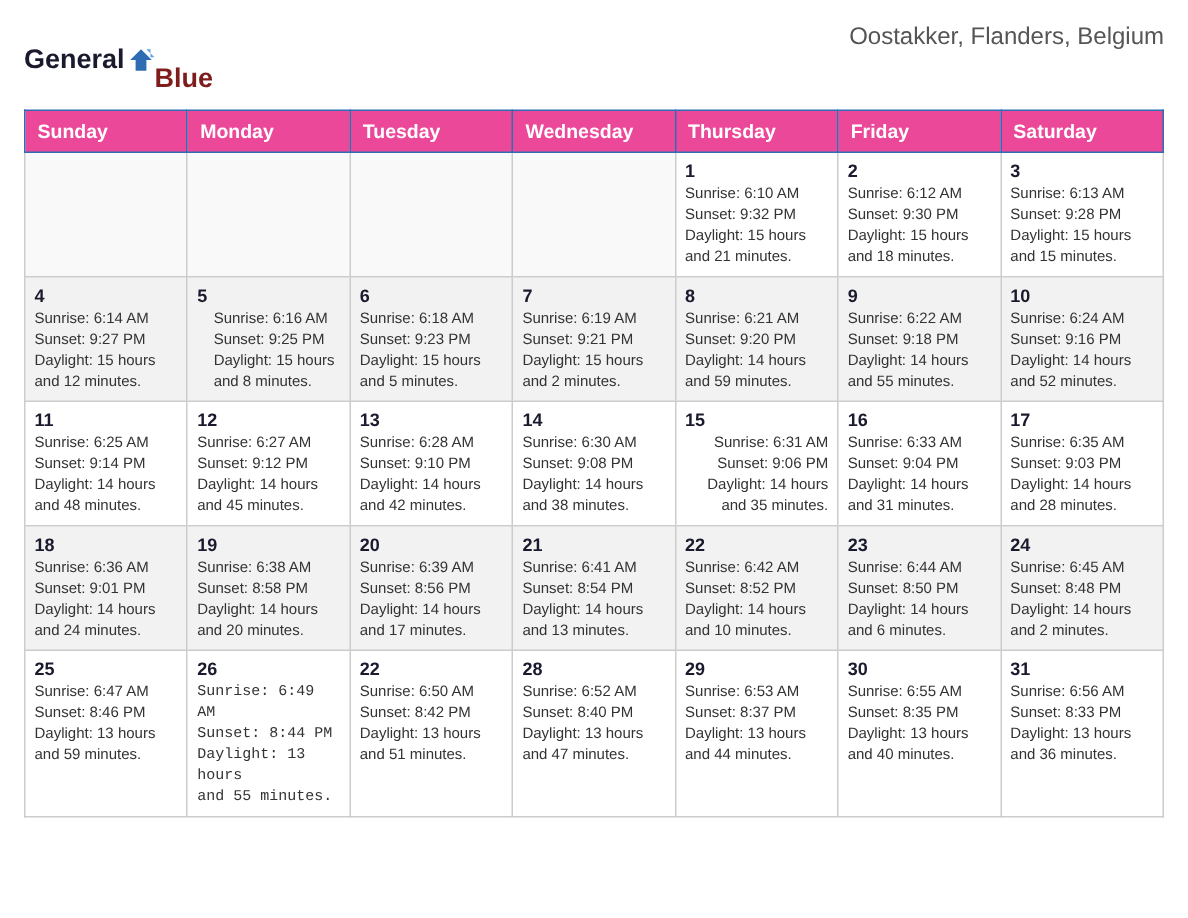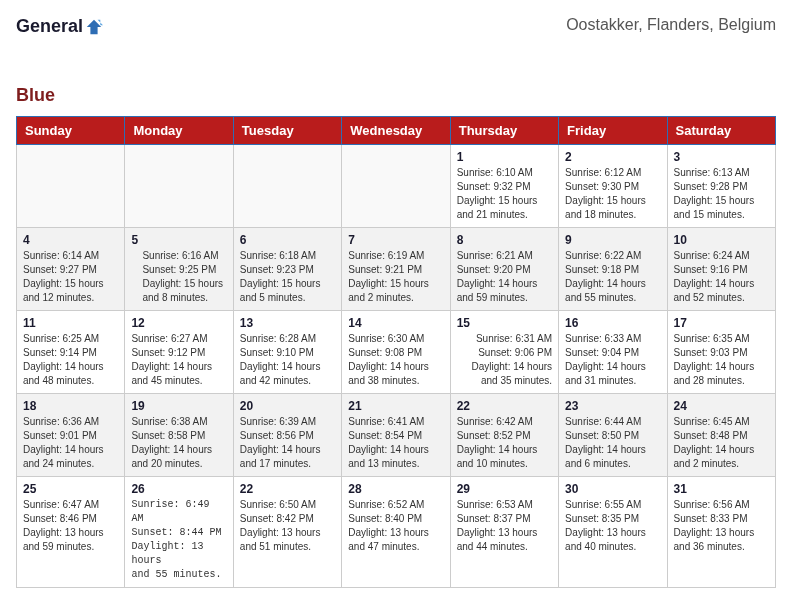--- a/index.html
+++ b/index.html
@@ -11,23 +11,22 @@
       padding: 16px;
     }
     .header {
       display: flex;
       justify-content: space-between;
       align-items: flex-start;
       margin-bottom: 10px;
     }
     .logo {
       display: flex;
-      flex-direction: column;
-      align-items: flex-start;
-      gap: 22px;
+      flex-direction: row;
+      align-items: center;
     }
     .logo-text-general {
       font-size: 18px;
       font-weight: bold;
       color: #1a1a2e;
     }
     .logo-text-blue {
       font-size: 18px;
       font-weight: bold;
       color: #7f1d1d;
@@ -56,21 +55,21 @@
     .location-title {
       font-size: 16px;
       color: #555;
     }
     .calendar {
       width: 100%;
       border-collapse: collapse;
       table-layout: fixed;
     }
     .calendar th {
-      background-color: #b91c1c;
+      background-color: #ec4899;
       color: #fff;
       text-align: left;
       padding: 6px 8px;
       font-size: 13px;
       border: 1px solid #2e6db4;
     }
     .calendar td {
       border: 1px solid #ccc;
       vertical-align: top;
       padding: 5px 6px;

